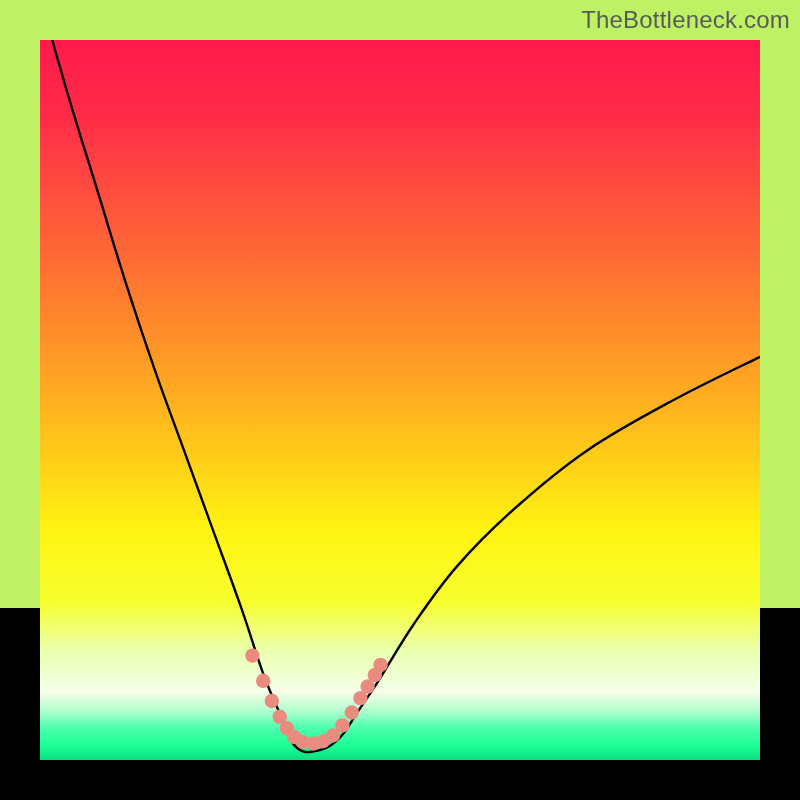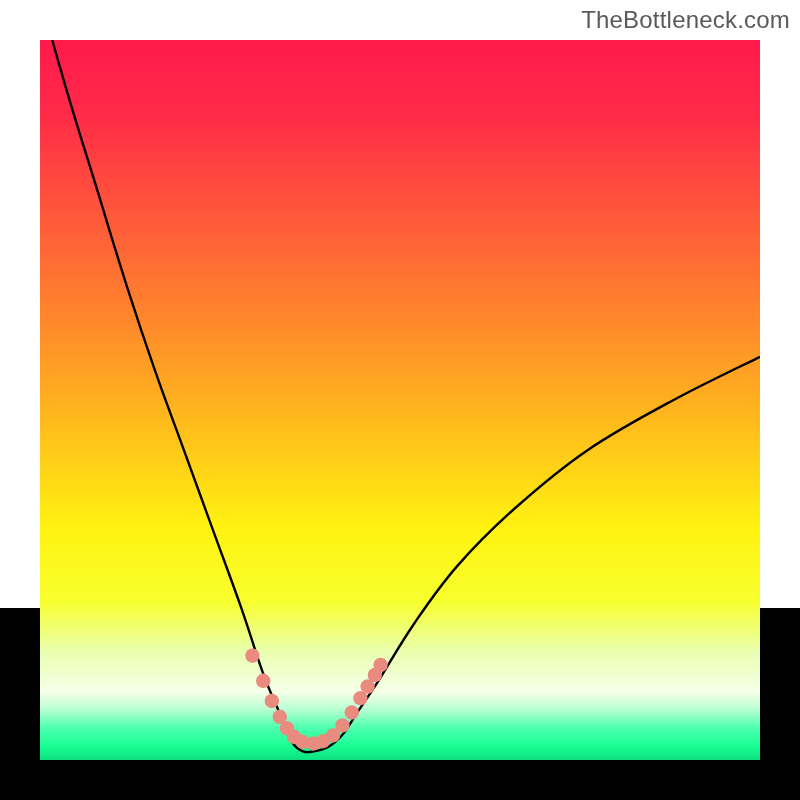--- a/index.html
+++ b/index.html
@@ -8,21 +8,21 @@
     width: 800px;
     height: 800px;
     overflow: hidden;
     background: #000;
     font-family: Arial, Helvetica, sans-serif;
   }
   .frame {
     position: absolute;
     left: 0; top: 0;
     width: 800px; height: 608px;
-    background: #ffffff;
+    background: #bef264;
   }
   .plot-area {
     position: absolute;
     left: 40px; top: 40px;
     width: 720px; height: 720px;
     overflow: hidden;
   }
   .watermark {
     position: absolute;
     top: 6px;

